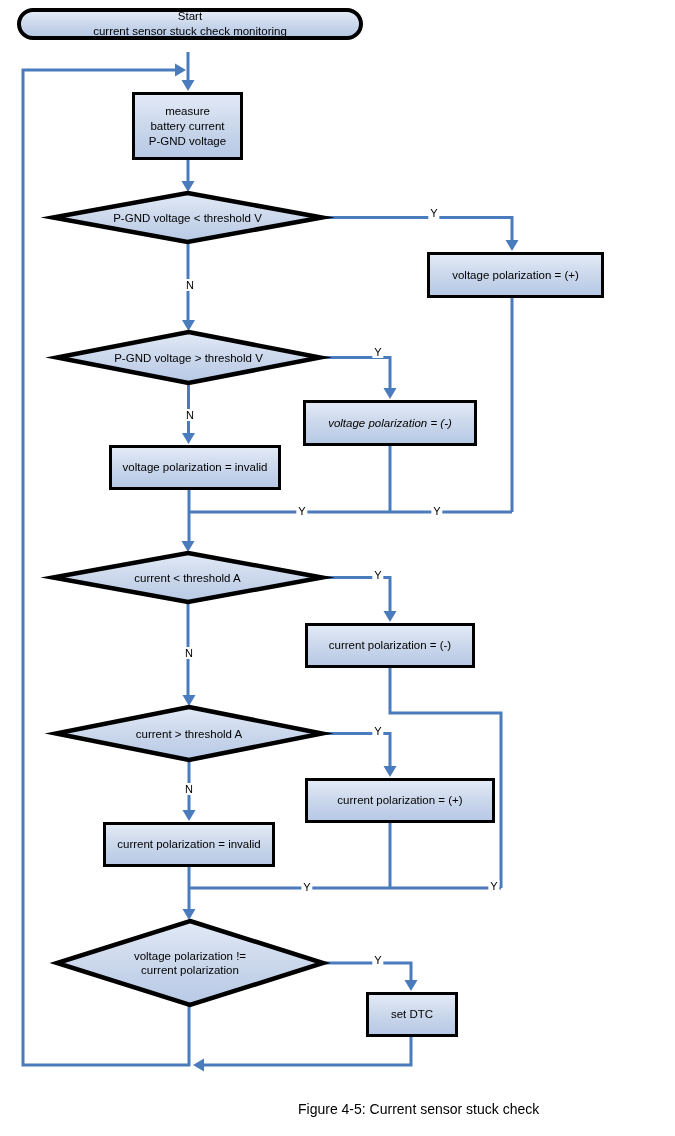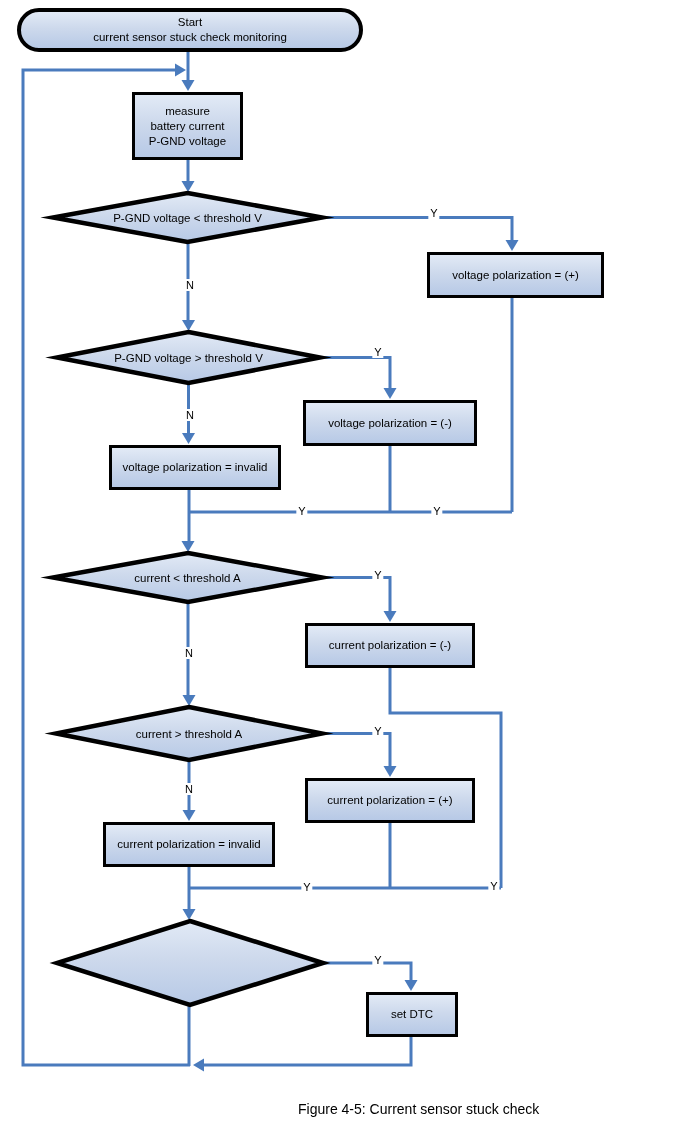--- a/index.html
+++ b/index.html
@@ -86,48 +86,48 @@
 
     <g fill="url(#nodeGrad)" stroke="#000" stroke-width="4.5" stroke-miterlimit="10">
       <polygon points="187.5,193 322,217.5 187.5,242 53,217.5"></polygon>
       <polygon points="188.5,332 320,357.5 188.5,383 57,357.5"></polygon>
       <polygon points="188,553 322,577.5 188,602 53,577.5"></polygon>
       <polygon points="189,707 322,733.5 189,760 56,733.5"></polygon>
       <polygon points="190,921 323,963 190,1005 57,963"></polygon>
     </g>
   </svg>
 
-  <div class="node start" style="left:17px;top:8px;width:346px;height:44px;">
+  <div class="node start" style="left:17px;top:8px;width:346px;height:32px;">
     <span>Start</span>
     <span>current sensor stuck check monitoring</span>
   </div>
 
   <div class="node" style="left:132px;top:92px;width:111px;height:68px;">
     <span>measure</span>
     <span>battery current</span>
     <span>P-GND voltage</span>
   </div>
 
   <div class="node" style="left:427px;top:252px;width:177px;height:46px;">
     <span>voltage polarization = (+)</span>
   </div>
 
-  <div class="node" style="left:303px;top:400px;width:174px;height:46px;">
+  <div class="node" style="left:303px;top:400px;width:174px;height:46px;font-style:italic;">
     <span>voltage polarization = (-)</span>
   </div>
 
   <div class="node" style="left:103px;top:445px;width:172px;height:45px;margin-left:6px;">
     <span>voltage polarization = invalid</span>
   </div>
 
   <div class="node" style="left:305px;top:623px;width:170px;height:45px;">
     <span>current polarization = (-)</span>
   </div>
 
-  <div class="node" style="left:305px;top:778px;width:170px;height:45px;">
+  <div class="node" style="left:305px;top:778px;width:190px;height:45px;">
     <span>current polarization = (+)</span>
   </div>
 
   <div class="node" style="left:103px;top:822px;width:172px;height:45px;">
     <span>current polarization = invalid</span>
   </div>
 
   <div class="node" style="left:366px;top:992px;width:92px;height:45px;">
     <span>set DTC</span>
   </div>
@@ -137,20 +137,24 @@
   </div>
   <div class="dlabel" style="left:57px;top:332px;width:263px;height:51px;">
     <span>P-GND voltage &gt; threshold V</span>
   </div>
   <div class="dlabel" style="left:53px;top:553px;width:269px;height:49px;">
     <span>current &lt; threshold A</span>
   </div>
   <div class="dlabel" style="left:56px;top:707px;width:266px;height:53px;">
     <span>current &gt; threshold A</span>
   </div>
+  <div class="dlabel" style="left:57px;top:921px;width:266px;height:84px;">
+    <span>voltage polarization !=</span>
+    <span>current polarization</span>
+  </div>
 
   <span class="edge-label" style="left:434px;top:213px;">Y</span>
   <span class="edge-label" style="left:190px;top:285px;">N</span>
   <span class="edge-label" style="left:378px;top:352px;">Y</span>
   <span class="edge-label" style="left:190px;top:415px;">N</span>
   <span class="edge-label" style="left:302px;top:511px;">Y</span>
   <span class="edge-label" style="left:437px;top:511px;">Y</span>
   <span class="edge-label" style="left:378px;top:575px;">Y</span>
   <span class="edge-label" style="left:189px;top:653px;">N</span>
   <span class="edge-label" style="left:378px;top:731px;">Y</span>

